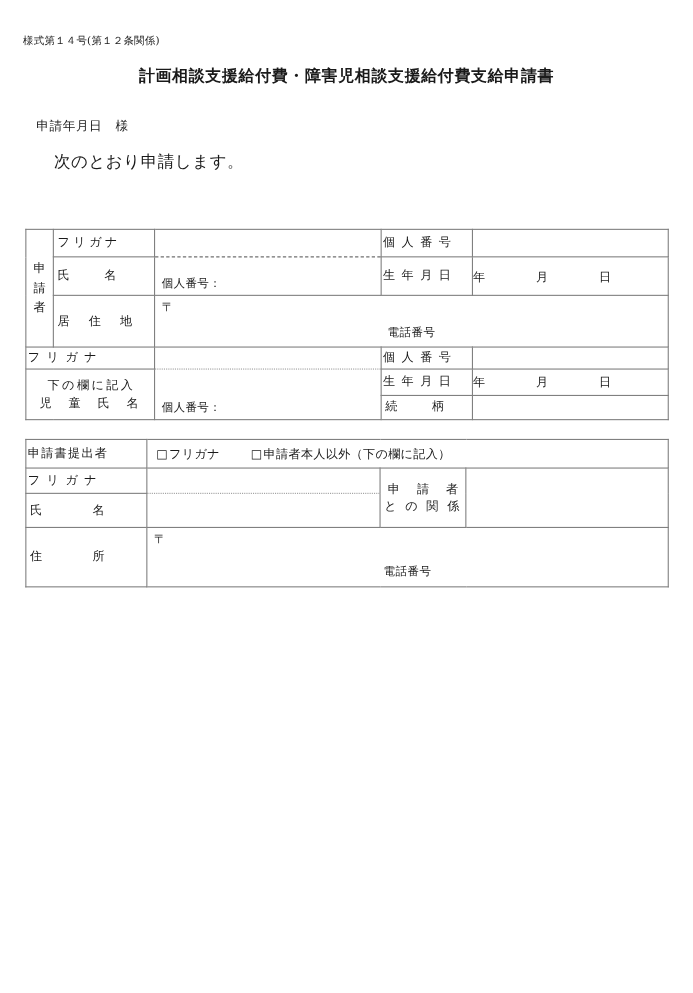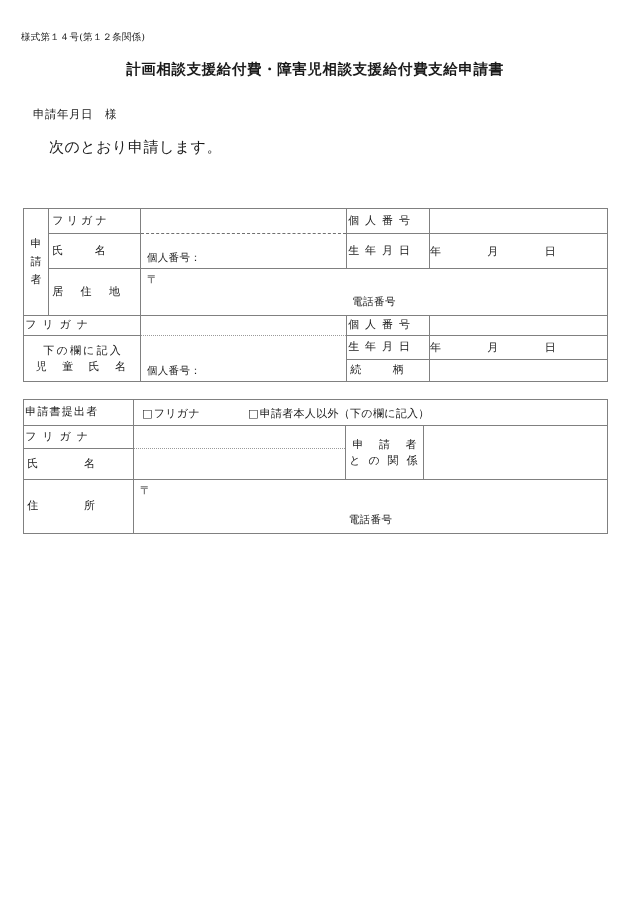--- a/index.html
+++ b/index.html
@@ -161,21 +161,21 @@
 
   .submitter-opts {
     position: absolute;
     left: 8px;
     top: 50%;
     transform: translateY(-50%);
     font-size: 11px;
     letter-spacing: 0.3px;
     white-space: nowrap;
   }
-  .submitter-opts .opt2 { margin-left: 48px; }
+  .submitter-opts .opt2 { margin-left: 28px; }
   .cbox { margin-right: 1px; }
 </style>
 </head>
 <body>
 
 <div class="page">
 
   <div class="form-no">様式第１４号(第１２条関係)</div>
 
   <div class="doc-title">計画相談支援給付費・障害児相談支援給付費支給申請書</div>

